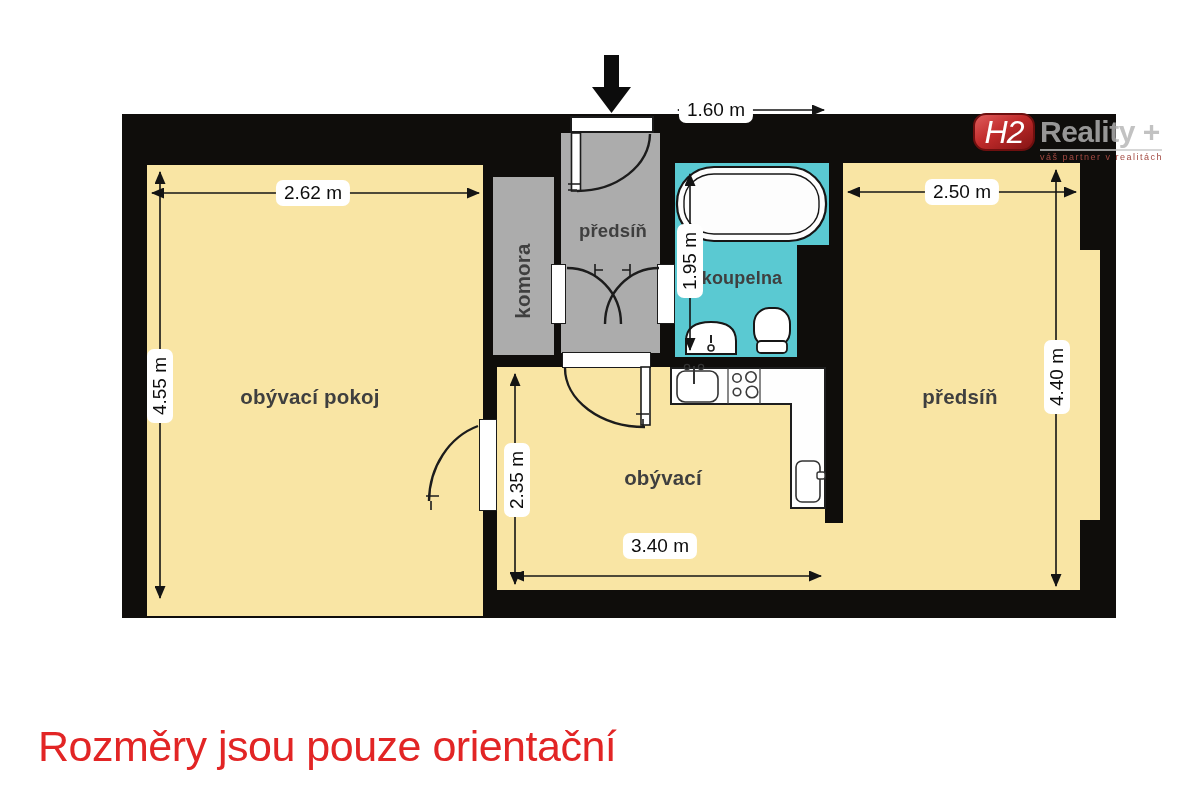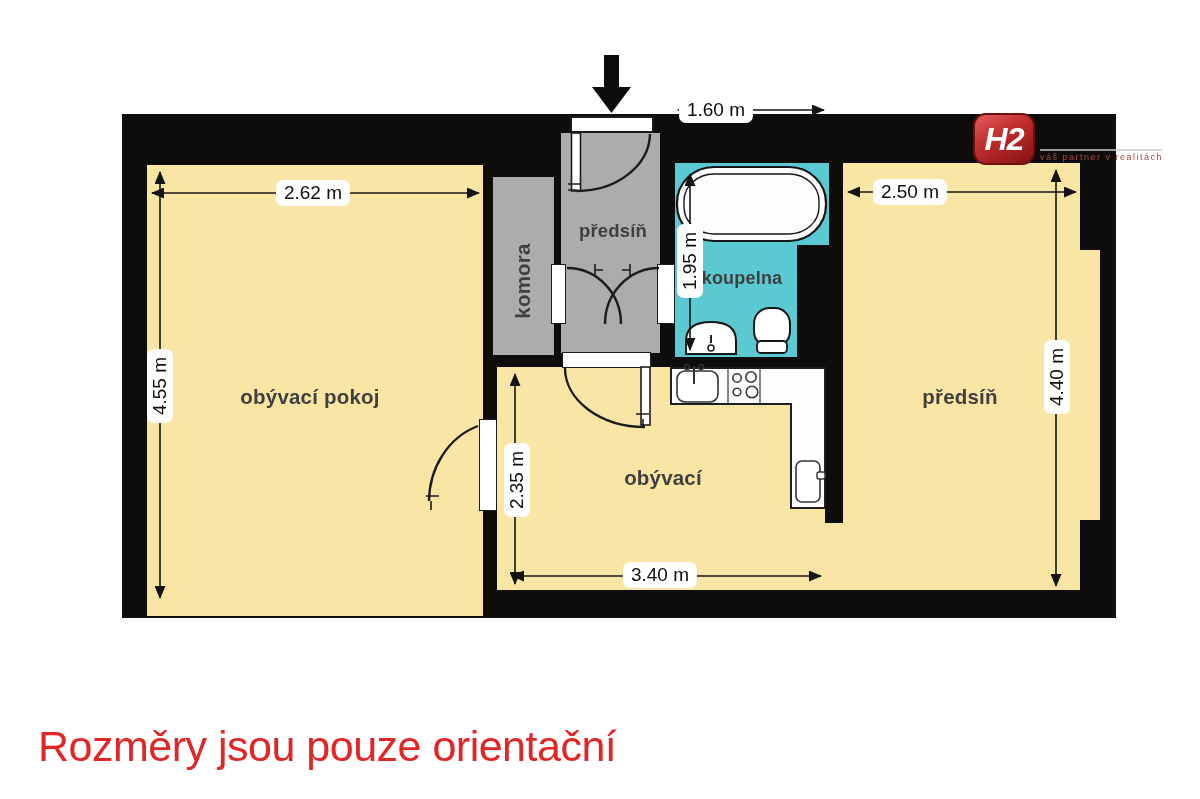--- a/index.html
+++ b/index.html
@@ -30,24 +30,24 @@
   .room-label{position:absolute;transform:translate(-50%,-50%);
     font-size:20.5px;font-weight:600;color:#3f3f3f;white-space:nowrap;letter-spacing:.2px;}
   .room-label.vert{transform:translate(-50%,-50%) rotate(-90deg);}
   .dim-pill{position:absolute;transform:translate(-50%,-50%);
     background:#ffffff;color:#0d0d0d;font-size:19px;line-height:26px;height:26px;
     padding:0 8px;border-radius:7px;white-space:nowrap;}
   .dim-pill.vert{transform:translate(-50%,-50%) rotate(-90deg);}
 
   
   #logo{position:absolute;left:973px;top:112px;width:200px;height:56px;}
-  .logo-box{position:absolute;left:0;top:1px;width:62px;height:52px;border-radius:13px;
+  .logo-box{position:absolute;left:0;top:1px;width:62px;height:38px;border-radius:13px;
     background:linear-gradient(150deg,#e05c5c 0%,#c02b2b 45%,#841414 100%);
     border:2px solid #6e0f0f;display:flex;align-items:center;justify-content:center;
-    color:#fff;font-weight:700;font-style:italic;font-size:32px;letter-spacing:-1px;}
+    color:#fff;font-weight:400;font-style:italic;font-size:32px;letter-spacing:-1px;}
   .logo-text{position:absolute;left:67px;top:3px;font-size:30px;font-weight:700;
     color:var(--logo_gray);opacity:.82;letter-spacing:-.5px;white-space:nowrap;}
   .logo-line{position:absolute;left:67px;top:37px;width:122px;border-top:2px solid #c9c9c9;opacity:.75;}
   .logo-tagline{position:absolute;left:67px;top:40px;font-size:9px;color:#a34a42;
     letter-spacing:1.5px;white-space:nowrap;}
 
   
   #footer-note{position:absolute;left:38px;top:722px;font-size:43px;font-weight:400;
     color:var(--accent_red);letter-spacing:-.5px;white-space:nowrap;}
 </style>
@@ -161,24 +161,25 @@
 <div class="room-label vert" style="left:523px;top:281px;">komora</div>
 <div class="room-label" style="left:613px;top:231px;font-size:18.5px;">předsíň</div>
 <div class="room-label" style="left:742px;top:278px;font-size:18px;">koupelna</div>
 <div class="room-label" style="left:663px;top:478px;">obývací</div>
 <div class="room-label" style="left:960px;top:397px;">předsíň</div>
 
 <div class="dim-pill" style="left:313px;top:193px;">2.62 m</div>
 <div class="dim-pill vert" style="left:160px;top:386px;">4.55 m</div>
 <div class="dim-pill" style="left:716px;top:110px;">1.60 m</div>
 <div class="dim-pill vert" style="left:690px;top:261px;">1.95 m</div>
-<div class="dim-pill" style="left:910px;top:192px;">2.50 m</div>
+<div class="dim-pill" style="left:962px;top:192px;">2.50 m</div>
 <div class="dim-pill vert" style="left:1057px;top:377px;">4.40 m</div>
 <div class="dim-pill vert" style="left:517px;top:480px;">2.35 m</div>
-<div class="dim-pill" style="left:660px;top:575px;">3.40 m</div>
+<div class="dim-pill" style="left:660px;top:546px;">3.40 m</div>
 
 <div id="logo">
   <div class="logo-box">H2</div>
+  <div class="logo-text">Reality +</div>
   <div class="logo-line"></div>
   <div class="logo-tagline">váš partner v realitách</div>
 </div>
 
 <div id="footer-note">Rozměry jsou pouze orientační</div>
 
 </body></html>

